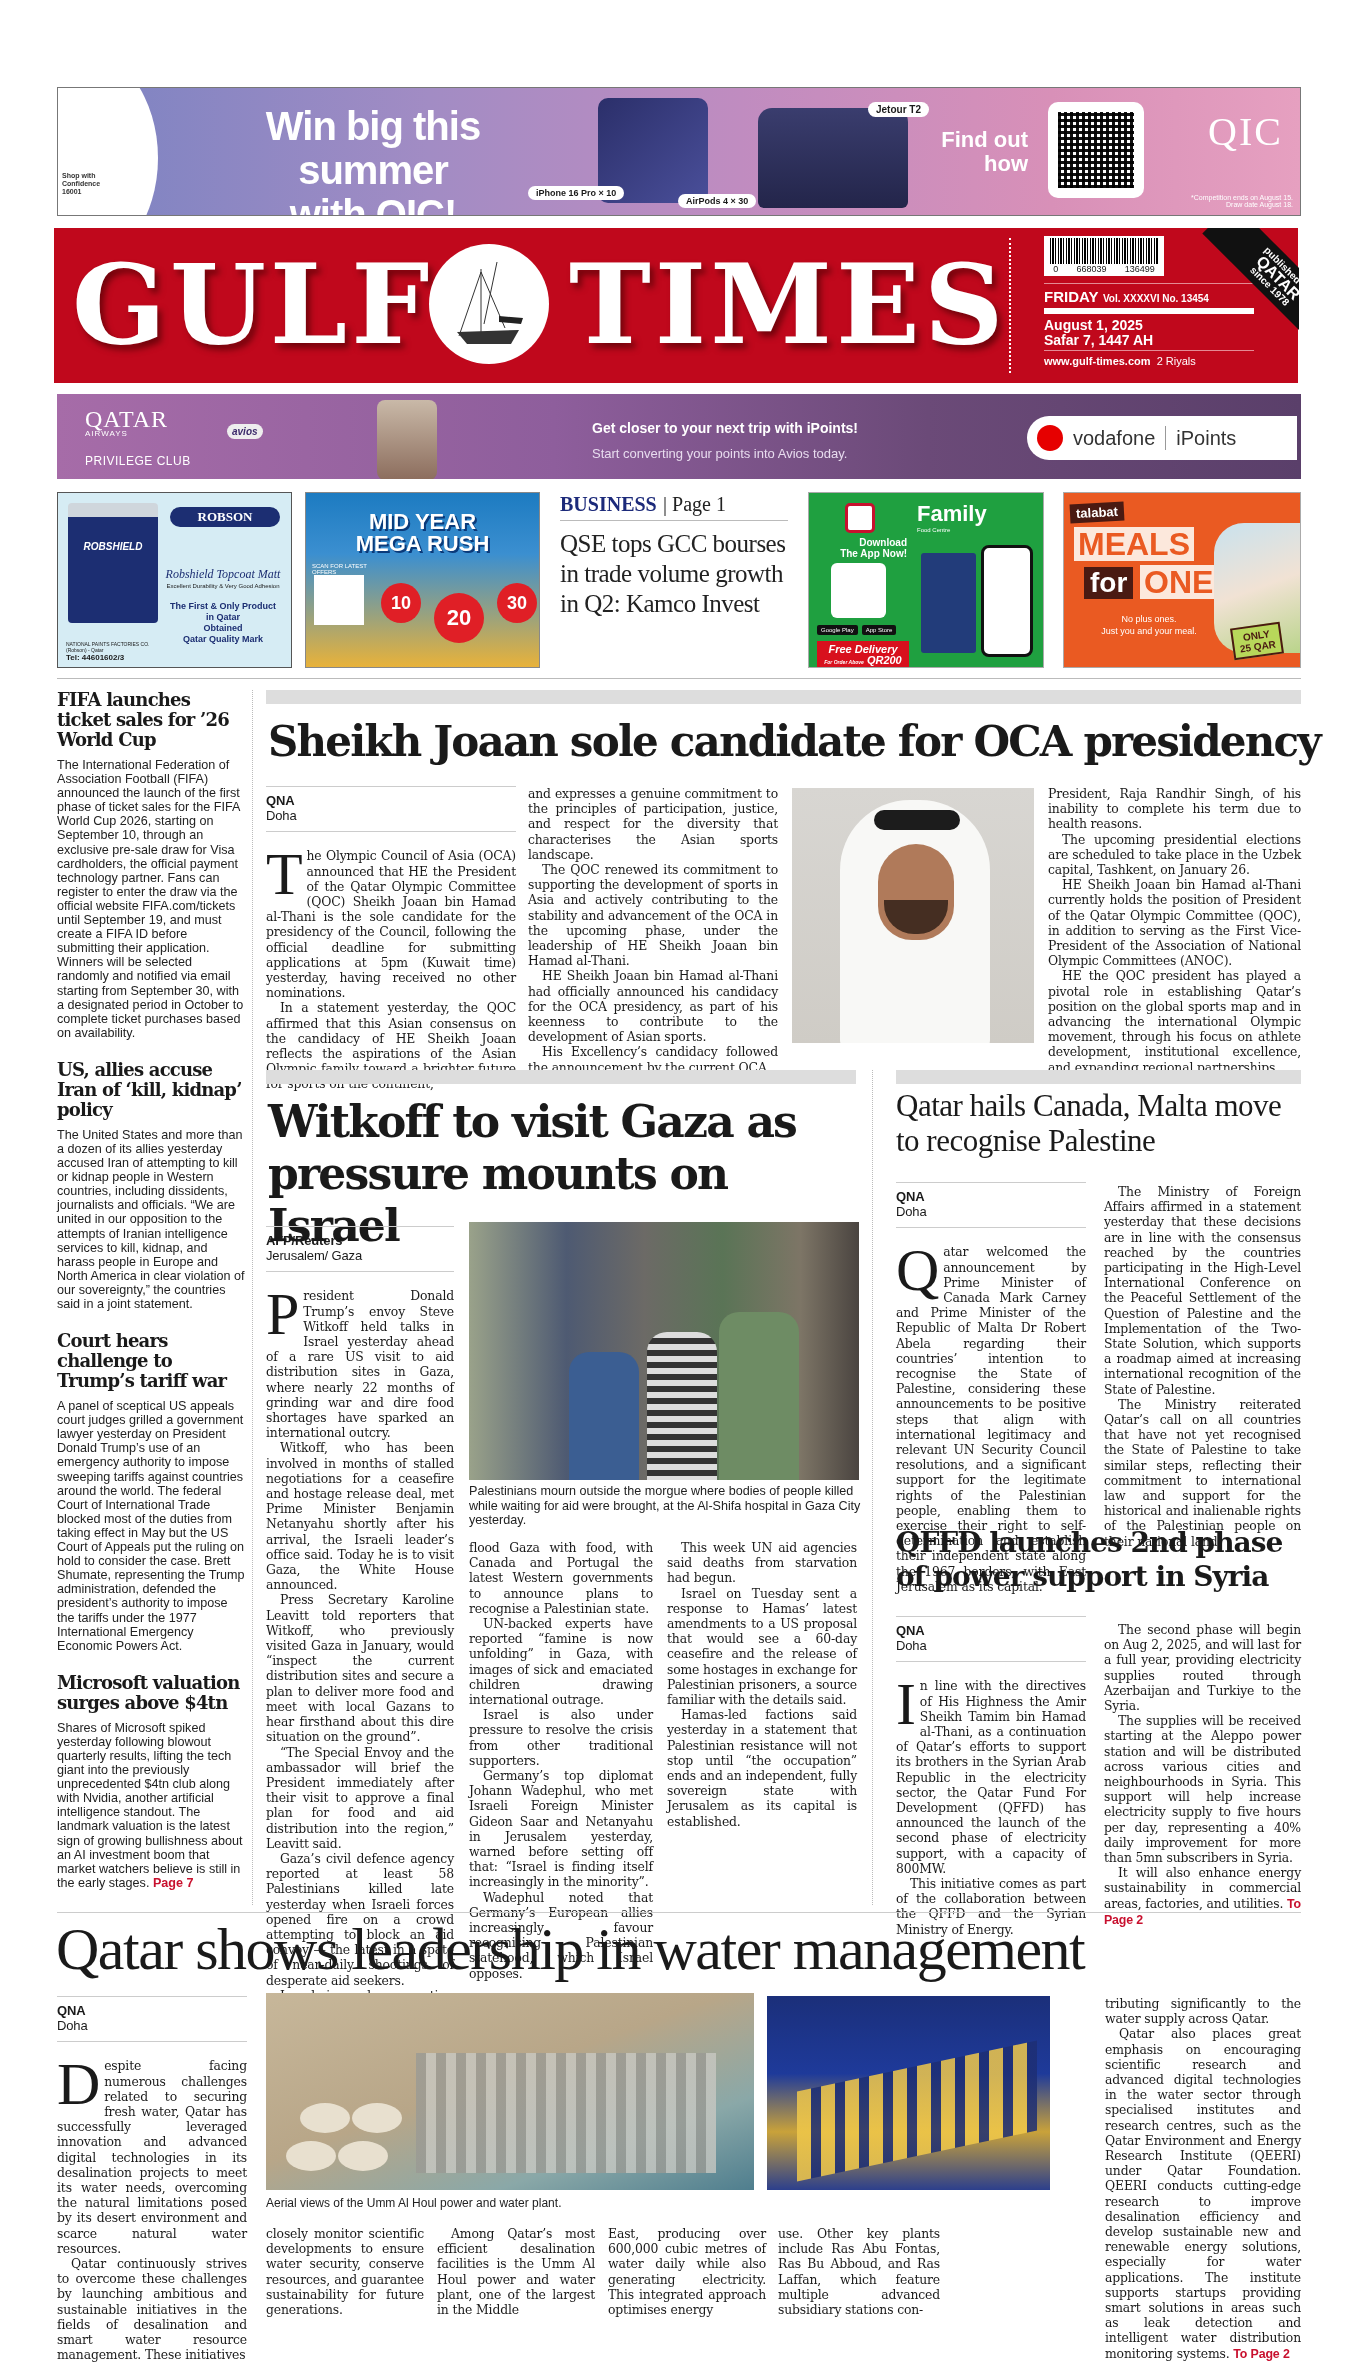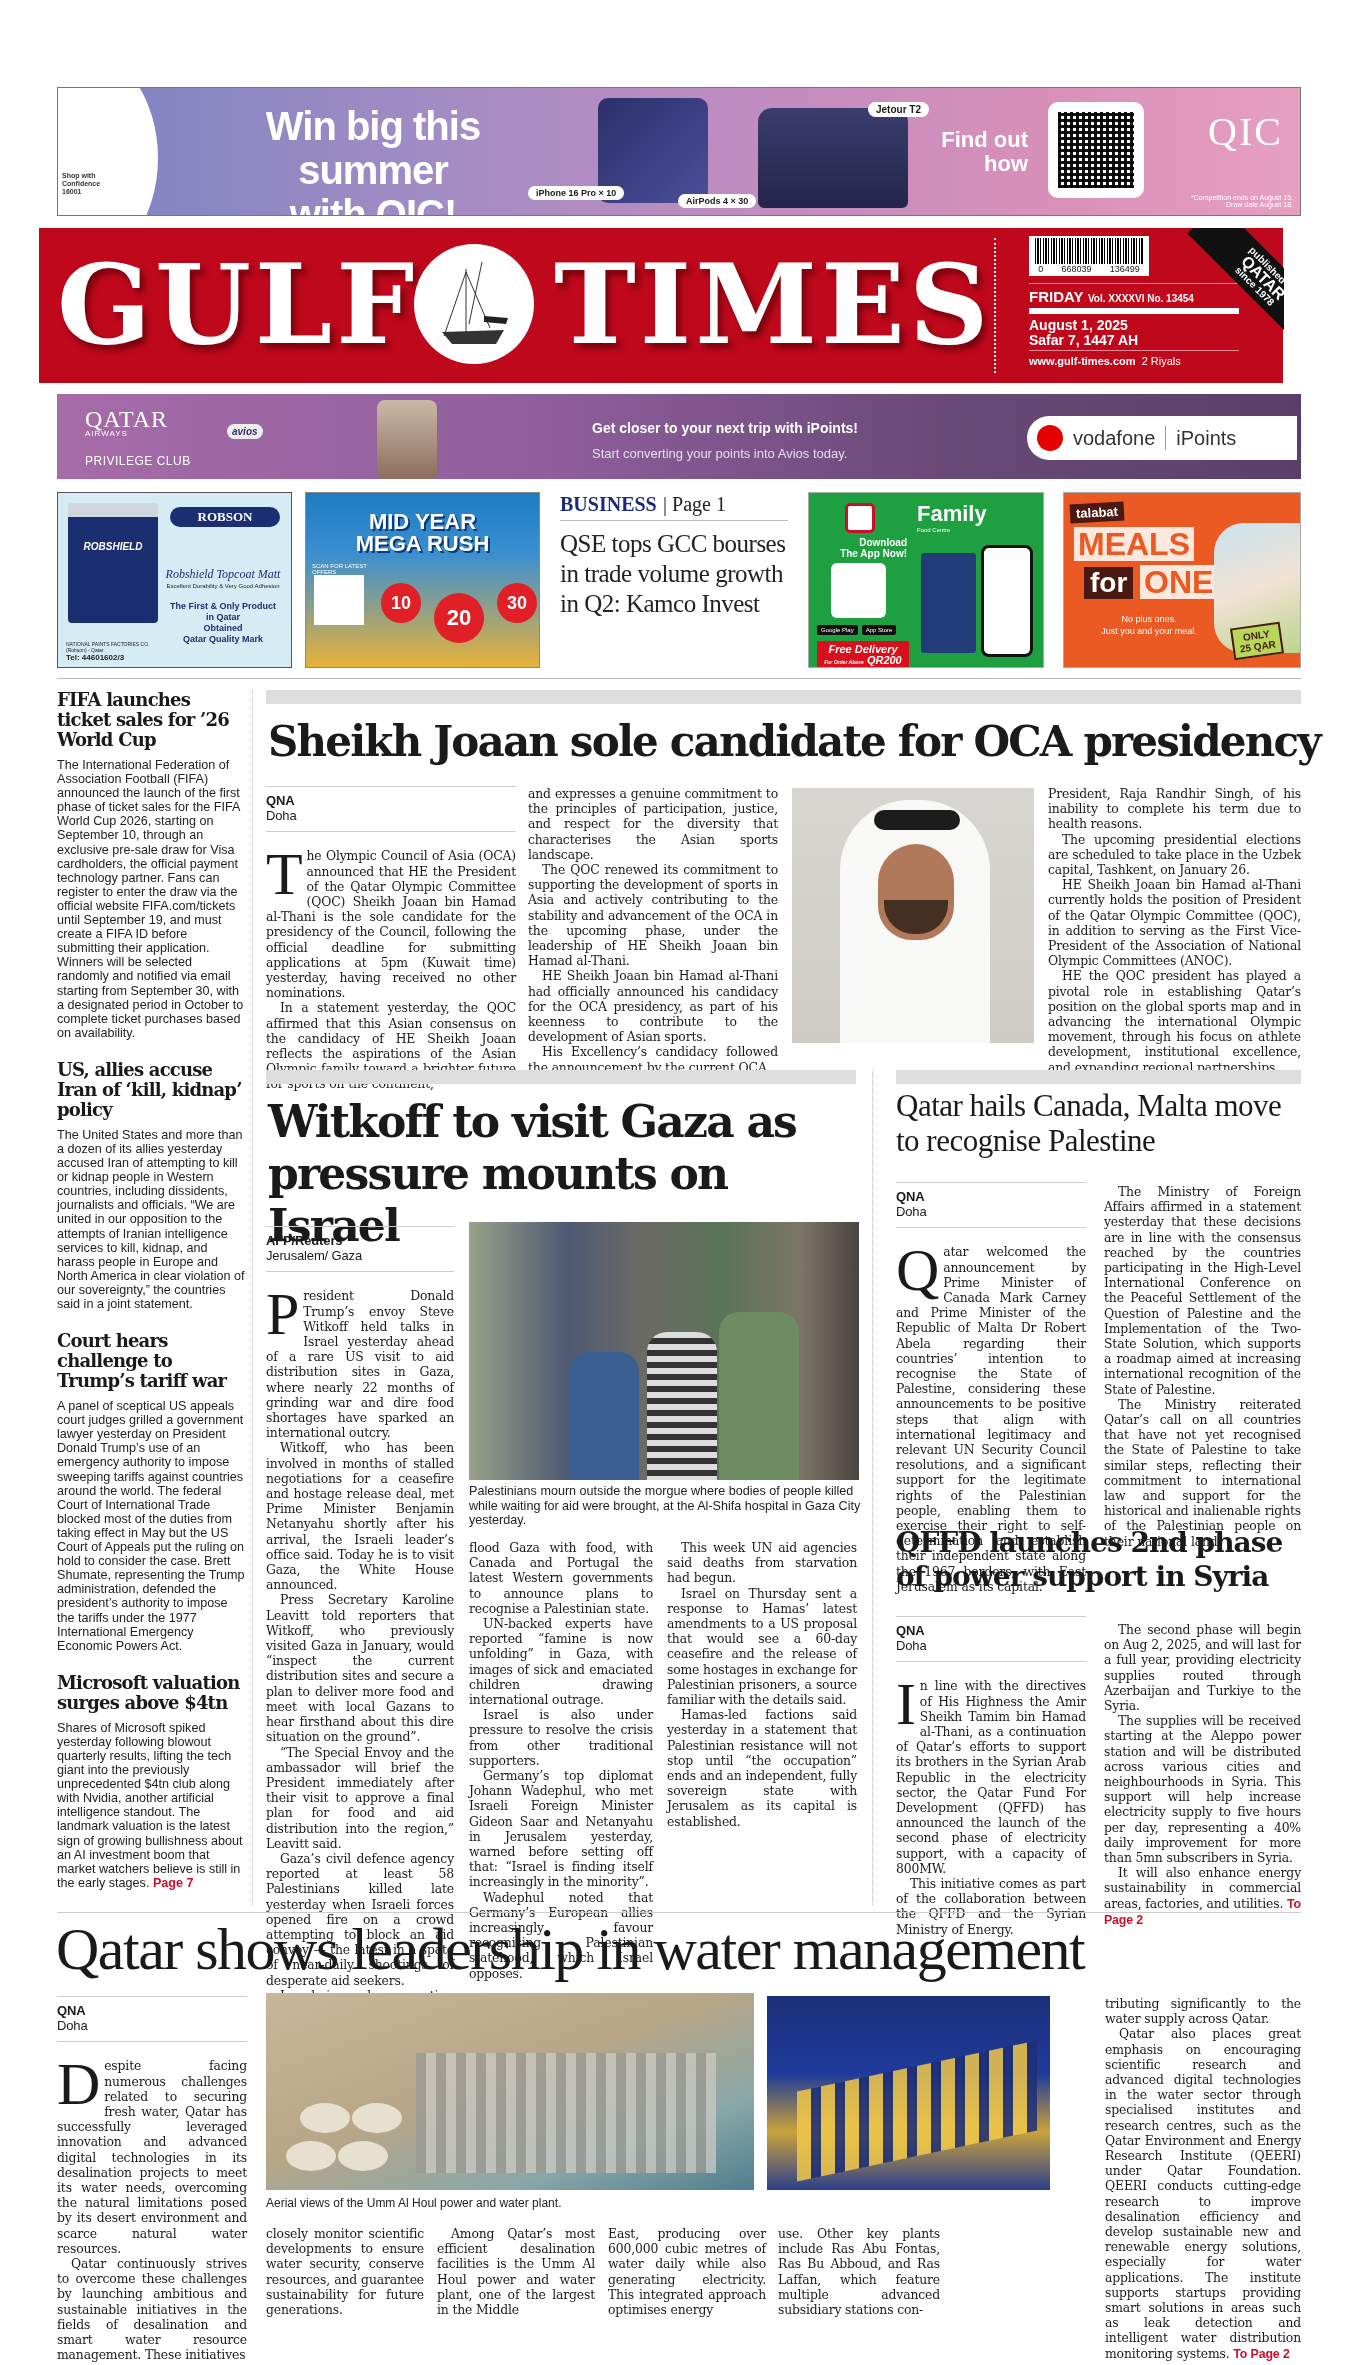--- a/index.html
+++ b/index.html
@@ -16,21 +16,21 @@
 .byline .ag{font-family:"Liberation Sans",sans-serif;font-weight:bold;font-size:13px}
 .byline .loc{font-family:"Liberation Sans",sans-serif;font-size:13px}
 .brief h3{font-family:"DejaVu Serif",serif;font-weight:bold;font-size:18px;line-height:20px;letter-spacing:-0.8px;margin-bottom:8px}
 .brief p{font-family:"Liberation Sans",sans-serif;font-size:12.6px;line-height:14.1px;color:#222}
 .redlink{color:#c8102e;font-weight:bold;font-family:"Liberation Sans",sans-serif}
 .rule{background:#ddd;height:14px}
 .col{position:absolute}
 
 .ad-top{left:57px;top:87px;width:1244px;height:129px;background:linear-gradient(90deg,#7a83c2 0%,#a28cc4 30%,#c08cc0 55%,#d890b8 80%,#e6a0c0 100%);border:1px solid #777;overflow:hidden}
 
-.mast{left:39px;top:228px;width:1244px;height:155px;background:#c0081c}
+.mast{left:54px;top:228px;width:1244px;height:155px;background:#c0081c}
 .mast-title{left:18px;top:22px;font-family:"DejaVu Serif",serif;font-weight:bold;font-size:110px;line-height:110px;color:#fff;letter-spacing:4px;text-shadow:4px 5px 6px rgba(60,0,0,.6)}
 .qr-priv{left:57px;top:394px;width:1244px;height:85px;background:linear-gradient(90deg,#a66ca8 0%,#8e5e9c 40%,#6b4a78 70%,#5a3f6a 100%);overflow:hidden}
 .adbox{position:absolute;top:492px;height:176px;overflow:hidden}
 </style>
 </head>
 <body>
 
 <div class="abs ad-top">
   <div class="abs" style="left:-60px;top:-40px;width:160px;height:220px;border-radius:50%;background:#fff"></div>
   <div class="abs sans" style="left:4px;top:84px;width:60px;font-size:7px;line-height:8px;color:#333;font-weight:bold">
@@ -262,21 +262,21 @@
 <div class="abs sans" style="left:469px;top:1484px;width:392px;font-size:12.6px;line-height:14.5px;color:#222">Palestinians mourn outside the morgue where bodies of people killed while waiting for aid were brought, at the Al-Shifa hospital in Gaza City yesterday.</div>
 <div class="col body-serif" style="left:469px;top:1540px;width:184px">
   <p class="first">flood Gaza with food, with Canada and Portugal the latest Western governments to announce plans to recognise a Palestinian state.</p>
   <p>UN-backed experts have reported “famine is now unfolding” in Gaza, with images of sick and emaciated children drawing international outrage.</p>
   <p>Israel is also under pressure to resolve the crisis from other traditional supporters.</p>
   <p>Germany’s top diplomat Johann Wadephul, who met Israeli Foreign Minister Gideon Saar and Netanyahu in Jerusalem yesterday, warned before setting off that: “Israel is finding itself increasingly in the minority”.</p>
   <p>Wadephul noted that Germany’s European allies increasingly favour recognising Palestinian statehood, which Israel opposes.</p>
 </div>
 <div class="col body-serif" style="left:667px;top:1540px;width:190px">
   <p>This week UN aid agencies said deaths from starvation had begun.</p>
-  <p>Israel on Thursday sent a response to Hamas’ latest amendments to a US proposal that would see a 60-day ceasefire and the release of some hostages in exchange for Palestinian prisoners, a source familiar with the details said.</p>
+  <p>Israel on Tuesday sent a response to Hamas’ latest amendments to a US proposal that would see a 60-day ceasefire and the release of some hostages in exchange for Palestinian prisoners, a source familiar with the details said.</p>
   <p>Hamas-led factions said yesterday in a statement that Palestinian resistance will not stop until “the occupation” ends and an independent, fully sovereign state with Jerusalem as its capital is established.</p>
 </div>
 <div class="abs" style="left:872px;top:1070px;height:835px;border-left:1px dotted #bbb"></div>
 
 <div class="abs rule" style="left:896px;top:1070px;width:405px"></div>
 <h1 class="abs serif" style="left:896px;top:1088px;width:410px;font-weight:normal;font-size:31px;line-height:35px;letter-spacing:-0.5px">Qatar hails Canada, Malta move to recognise Palestine</h1>
 <div class="col body-serif" style="left:896px;top:1182px;width:190px">
   <div class="byline">
     <div class="ag">QNA</div>
     <div class="loc">Doha</div>

